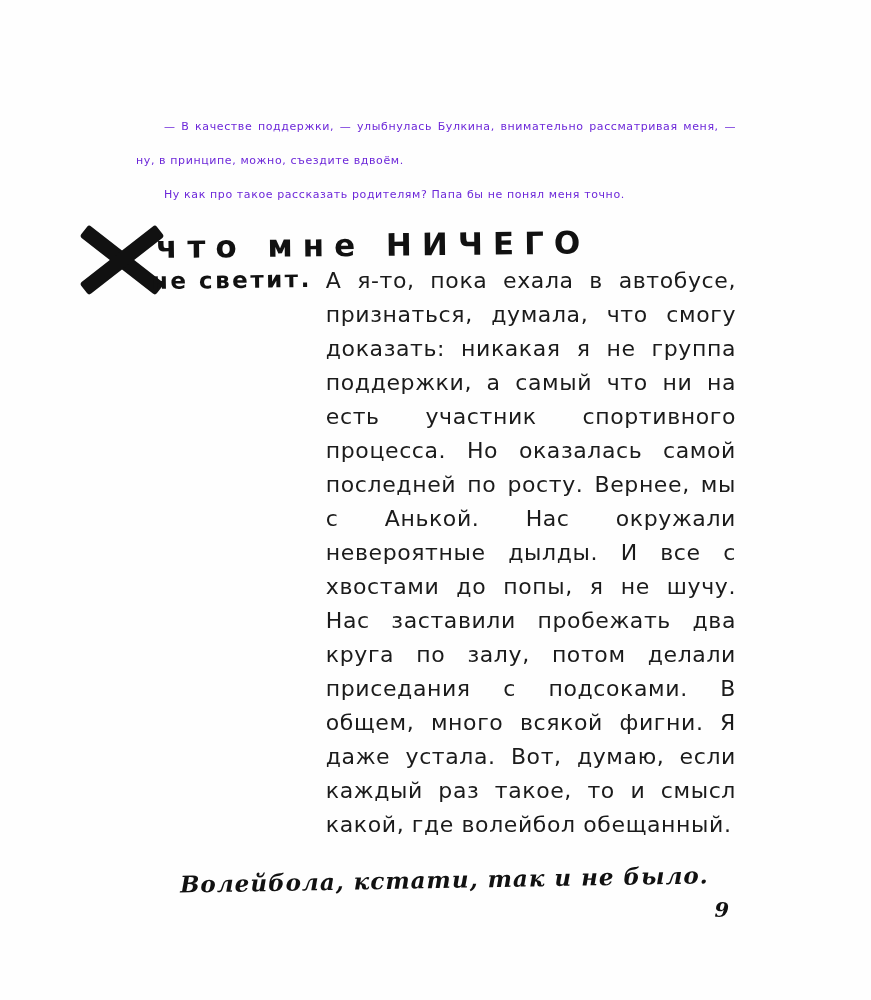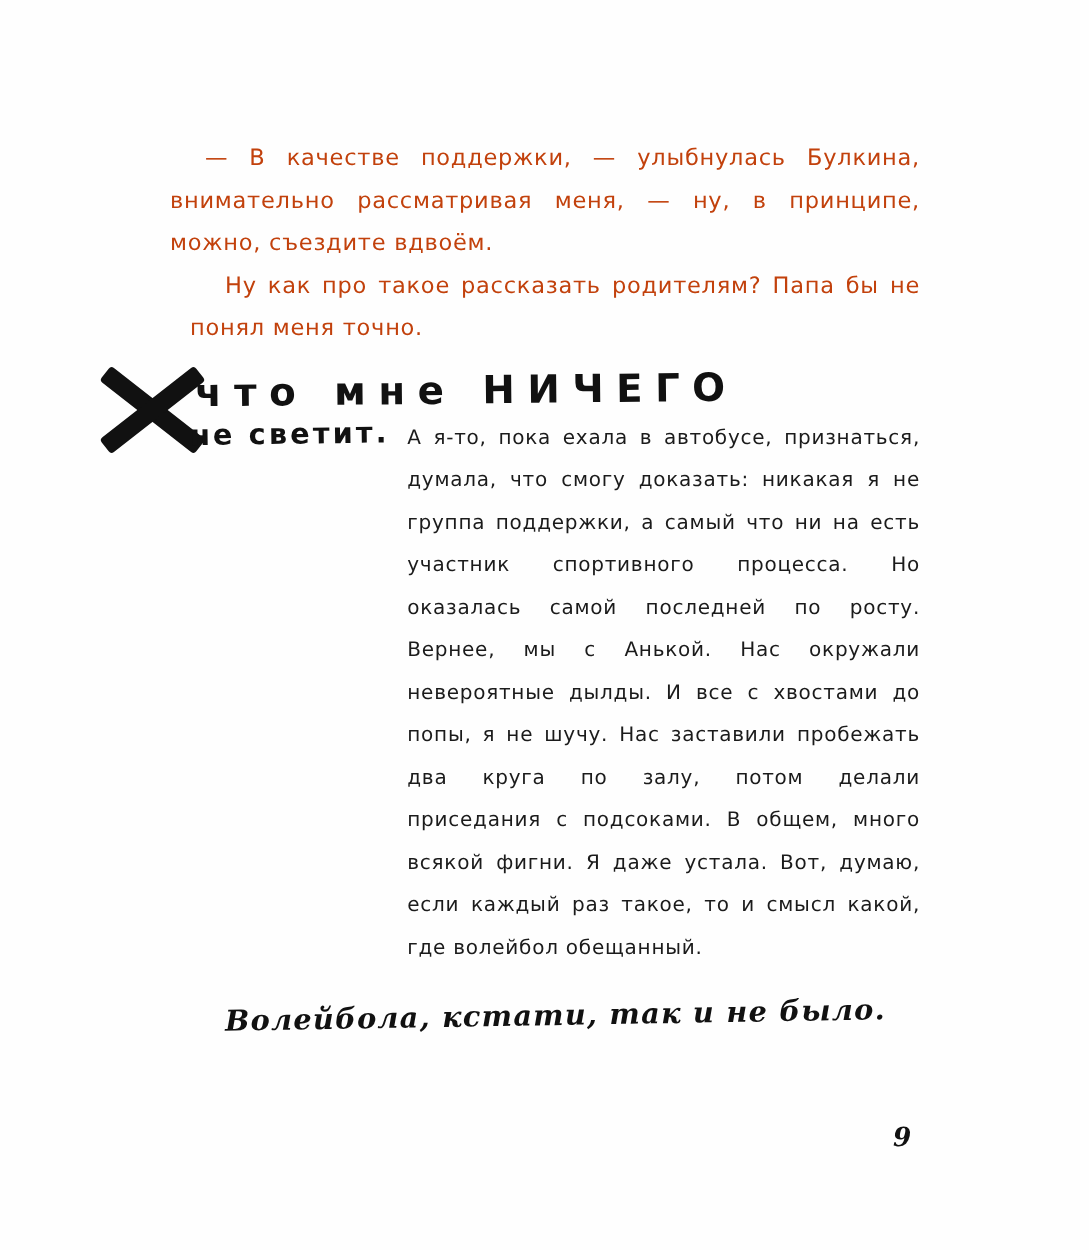--- a/index.html
+++ b/index.html
@@ -23,35 +23,34 @@
     background: #fefefe;
   }
   .text-column {
     position: absolute;
     left: 136px;
     top: 110px;
     width: 600px;
   }
   p.para {
     margin: 0;
-    font-size: 18px;
+    font-size: 11px;
     line-height: 34px;
     letter-spacing: 0.6px;
     text-align: justify;
     text-justify: inter-word;
-    color: #c2410c;
+    color: #6d28d9;
     font-family: "DejaVu Sans", sans-serif;
     font-weight: 400;
   }
   p.para.indent {
     text-indent: 28px;
   }
   p.para + p.para {
     margin-top: 0;
-    margin-left: 16px;
   }
   
   .hand-block {
     position: relative;
     margin: 12px 0 6px 0;
   }
   .hand-big {
     font-family: "DejaVu Sans", sans-serif;
     font-weight: 700;
     font-size: 31px;
@@ -74,21 +73,21 @@
     margin-left: 16px;
   }
   .hand-inline-row {
     display: flex;
     align-items: baseline;
     gap: 14px;
     flex-wrap: nowrap;
     justify-content: space-between;
   }
   .hand-inline-row .rest {
-    font-size: 16px;
+    font-size: 22px;
     line-height: 34px;
     letter-spacing: 0.6px;
     color: #1b1b1b;
     flex: 1;
     text-align: justify;
   }
   
   .cross {
     position: absolute;
     left: -58px;

